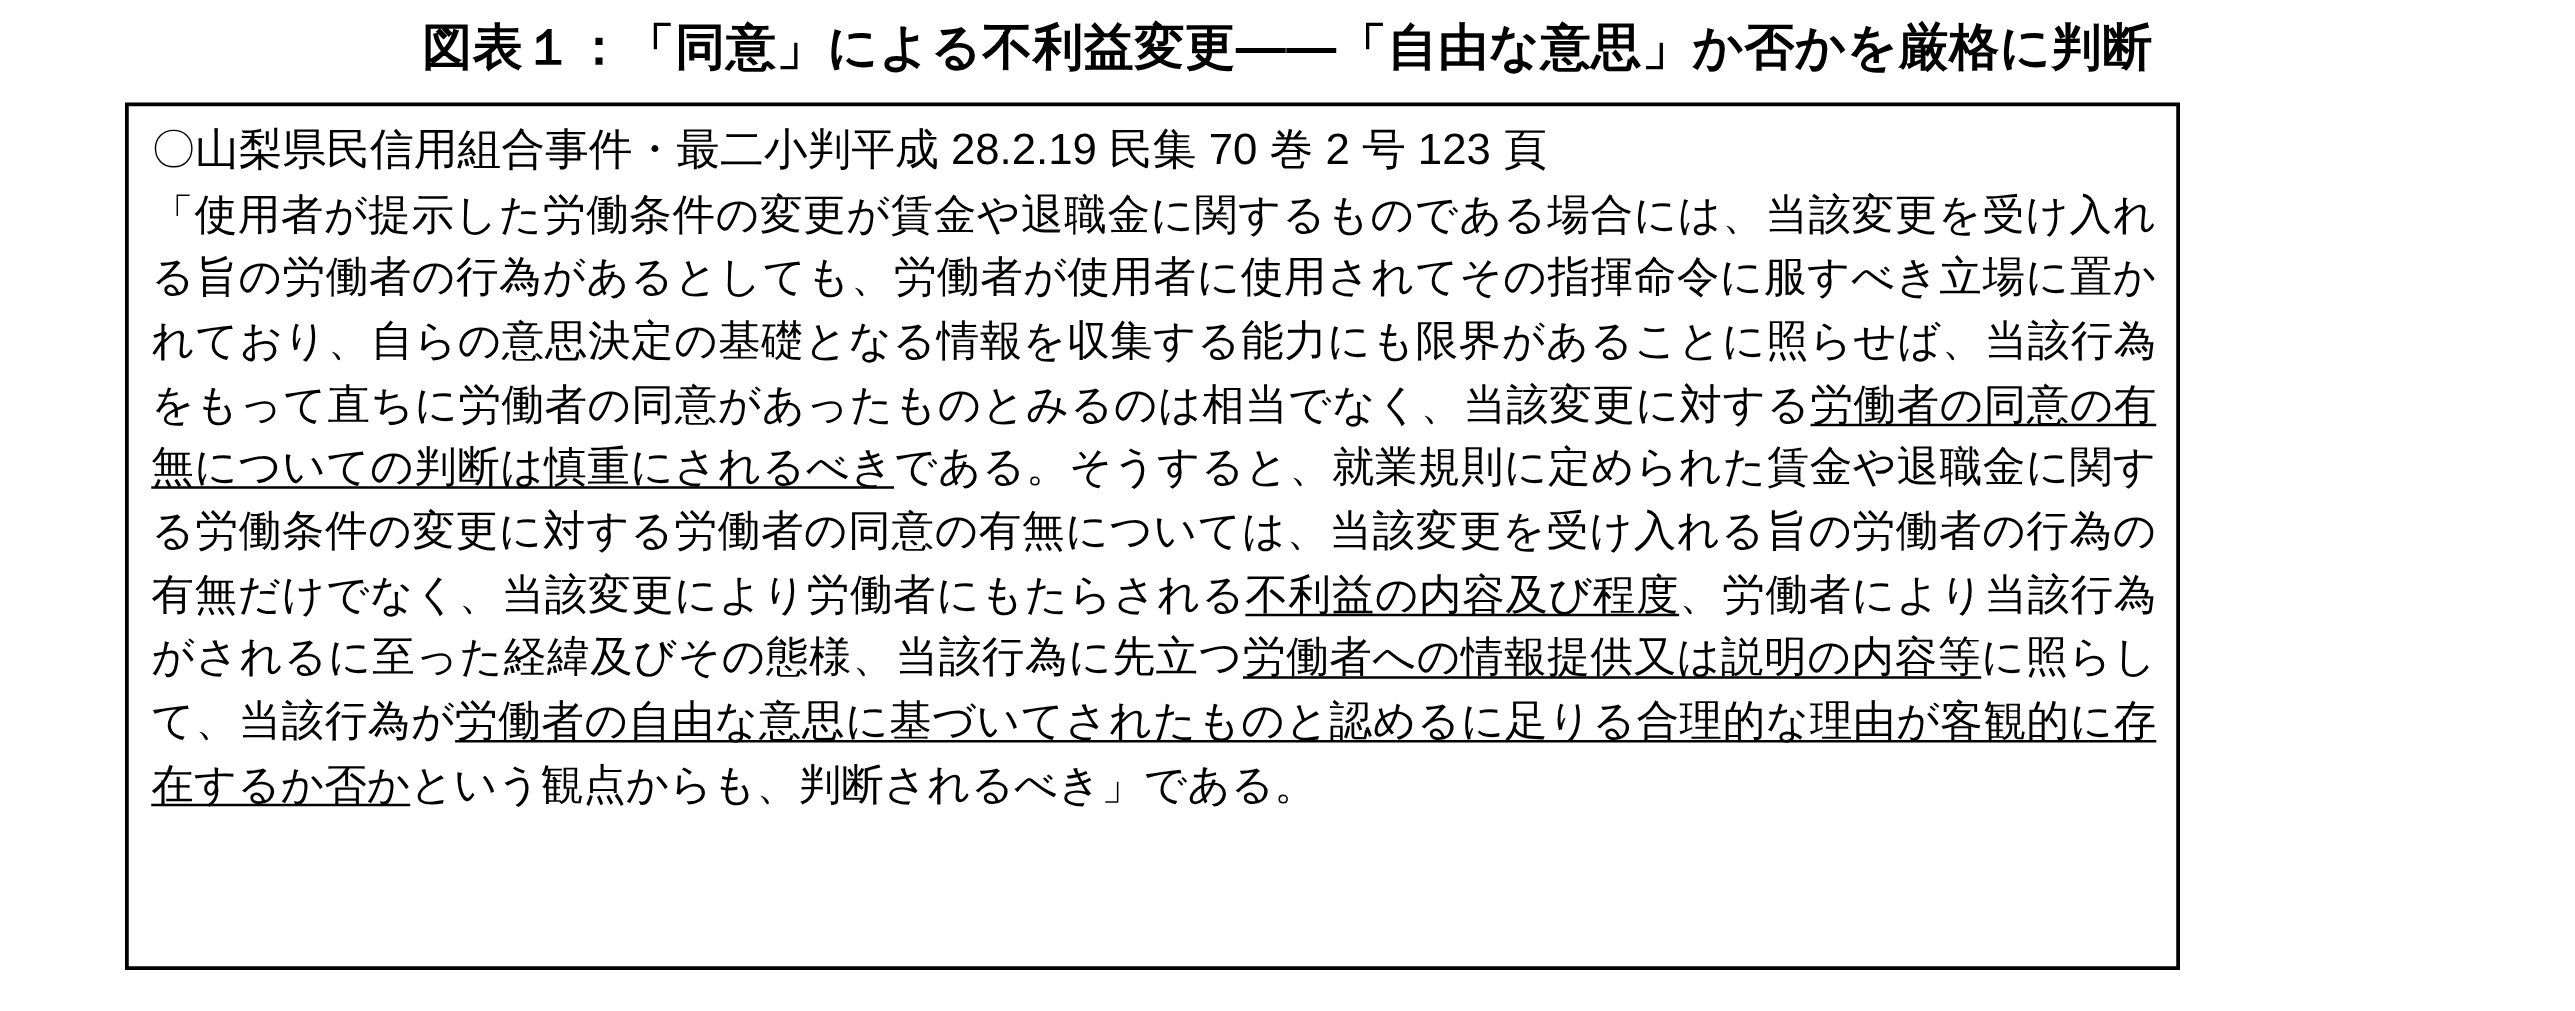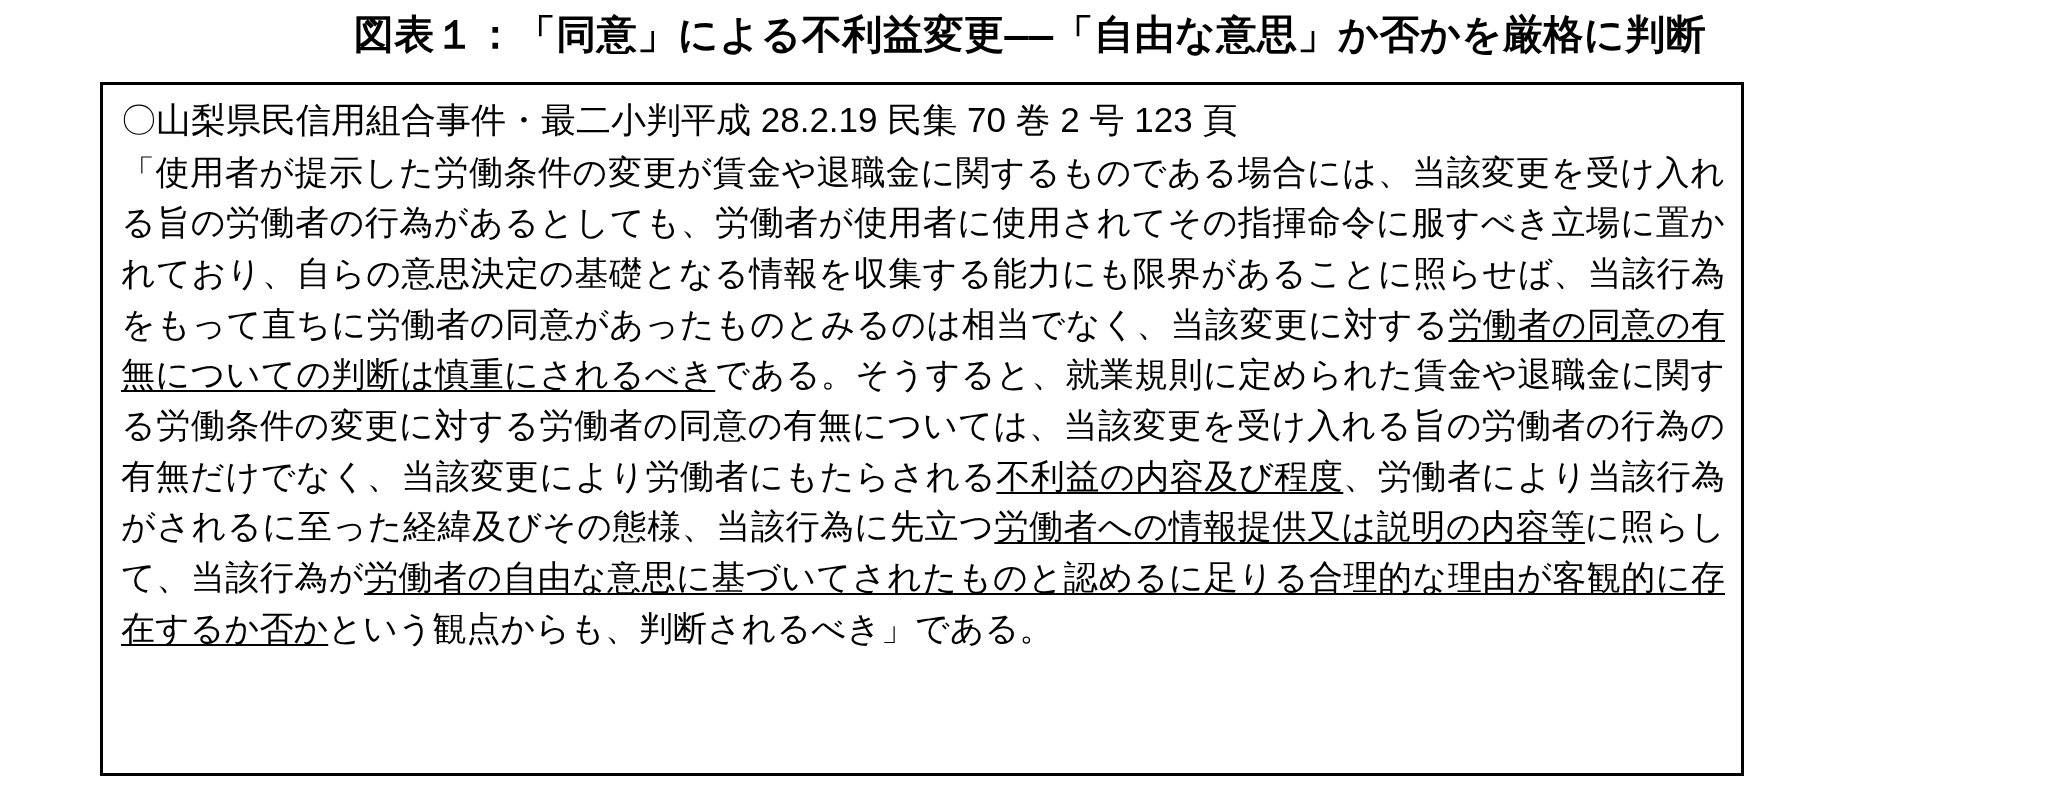--- a/index.html
+++ b/index.html
@@ -23,21 +23,20 @@
   .figure-title {
     text-align: center;
     font-size: 40px;
     font-weight: bold;
     letter-spacing: 0.5px;
     line-height: 1.2;
     padding-top: 14px;
     padding-bottom: 14px;
     margin: 0 auto;
     width: 1860px;
-    font-family: Liberation Mono, monospace;
   }
   .box {
     position: absolute;
     left: 100px;
     top: 82px;
     width: 1644px;
     height: 694px;
     border: 3px solid #000000;
     box-sizing: border-box;
     padding: 10px 16px 8px 18px;

